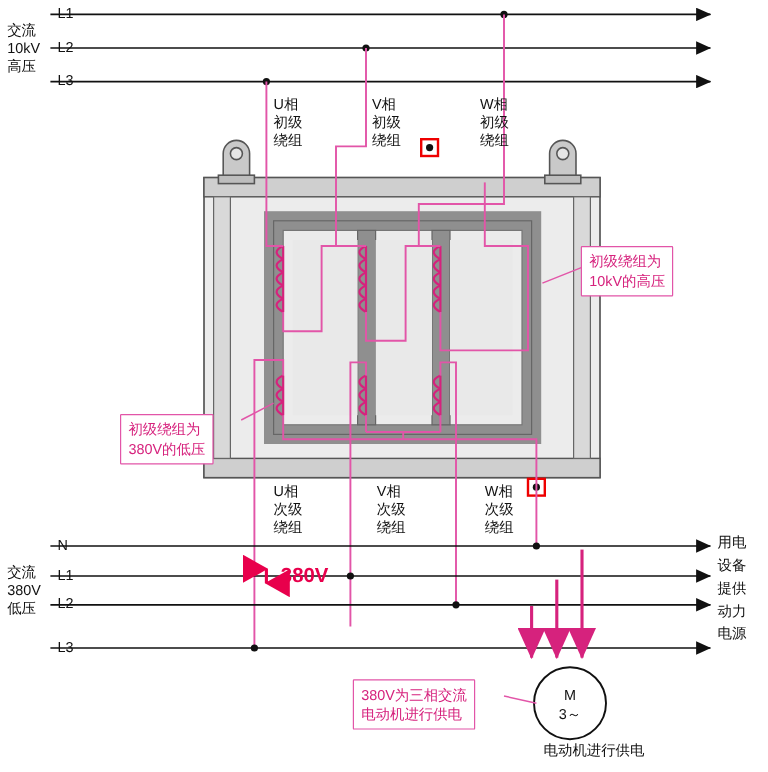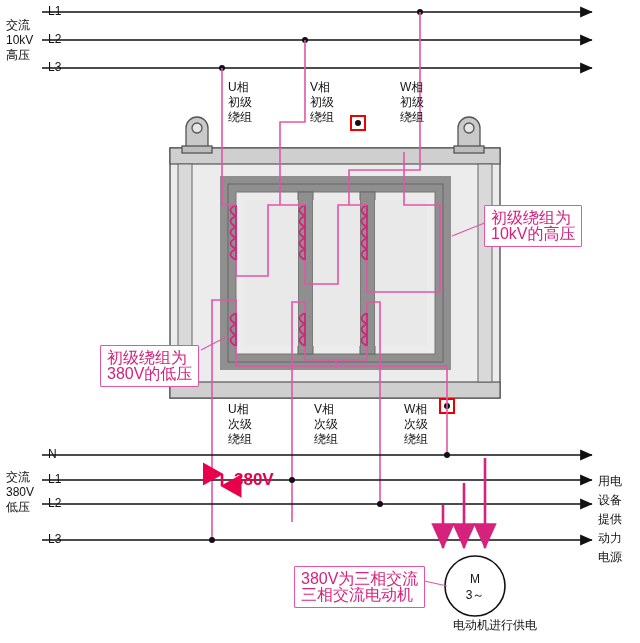--- a/index.html
+++ b/index.html
@@ -17,21 +17,21 @@
     font-size:12px;
     color:#111;
     line-height:15px;
     white-space:pre;
   }
   .callout{
     position:absolute;
     border:1.3px solid #e255a8;
     background:#fff;
     color:#d6227d;
-    font-size:16px;
+    font-size:12px;
     line-height:16px;
     padding:4px 6px;
     white-space:pre;
     border-radius:1px;
   }
   .volt380{
     position:absolute;
     color:#e8004c;
     font-weight:bold;
     font-size:17px;
@@ -246,25 +246,25 @@
 绕组</div>
 <div class="lbl" style="left:404px;top:402px;">W相
 次级
 绕组</div>
 
 <div class="callout" style="left:484px;top:205px;">初级绕组为
 10kV的高压</div>
 <div class="callout" style="left:100px;top:345px;">初级绕组为
 380V的低压</div>
 <div class="callout" style="left:294px;top:566px;">380V为三相交流
-三相交流电动机</div>
+电动机进行供电</div>
 
 <div class="volt380" style="left:234px;top:470px;">380V</div>
 
-<div class="lbl" style="left:598px;top:472px;line-height:19px;">用电
+<div class="lbl" style="left:598px;top:443px;line-height:19px;">用电
 设备
 提供
 动力
 电源</div>
 
 <div class="mlabel" style="left:462px;top:572px;width:26px;">M</div>
 <div class="mlabel" style="left:460px;top:588px;width:30px;">3～</div>
 <div class="mlabel" style="left:415px;top:618px;width:160px;">电动机进行供电</div>
 
 </div>

